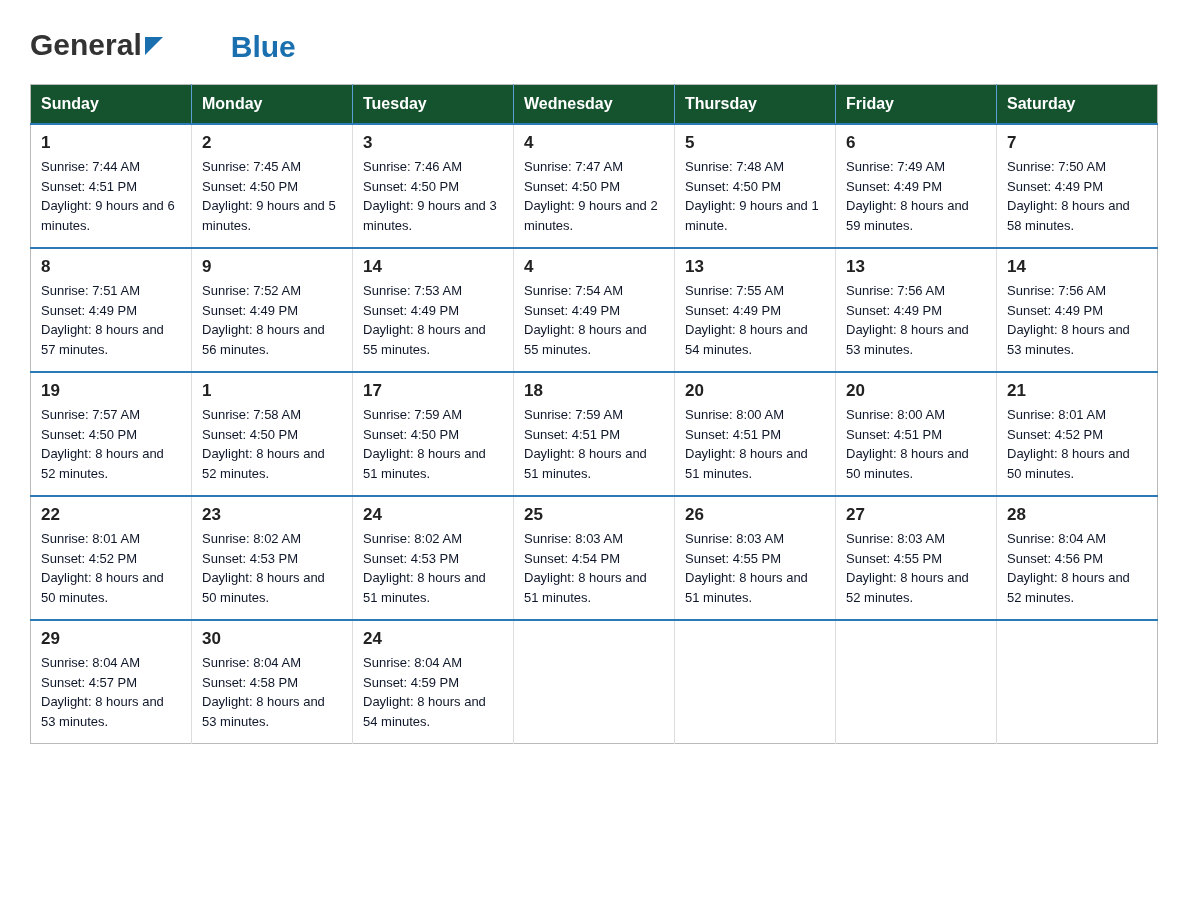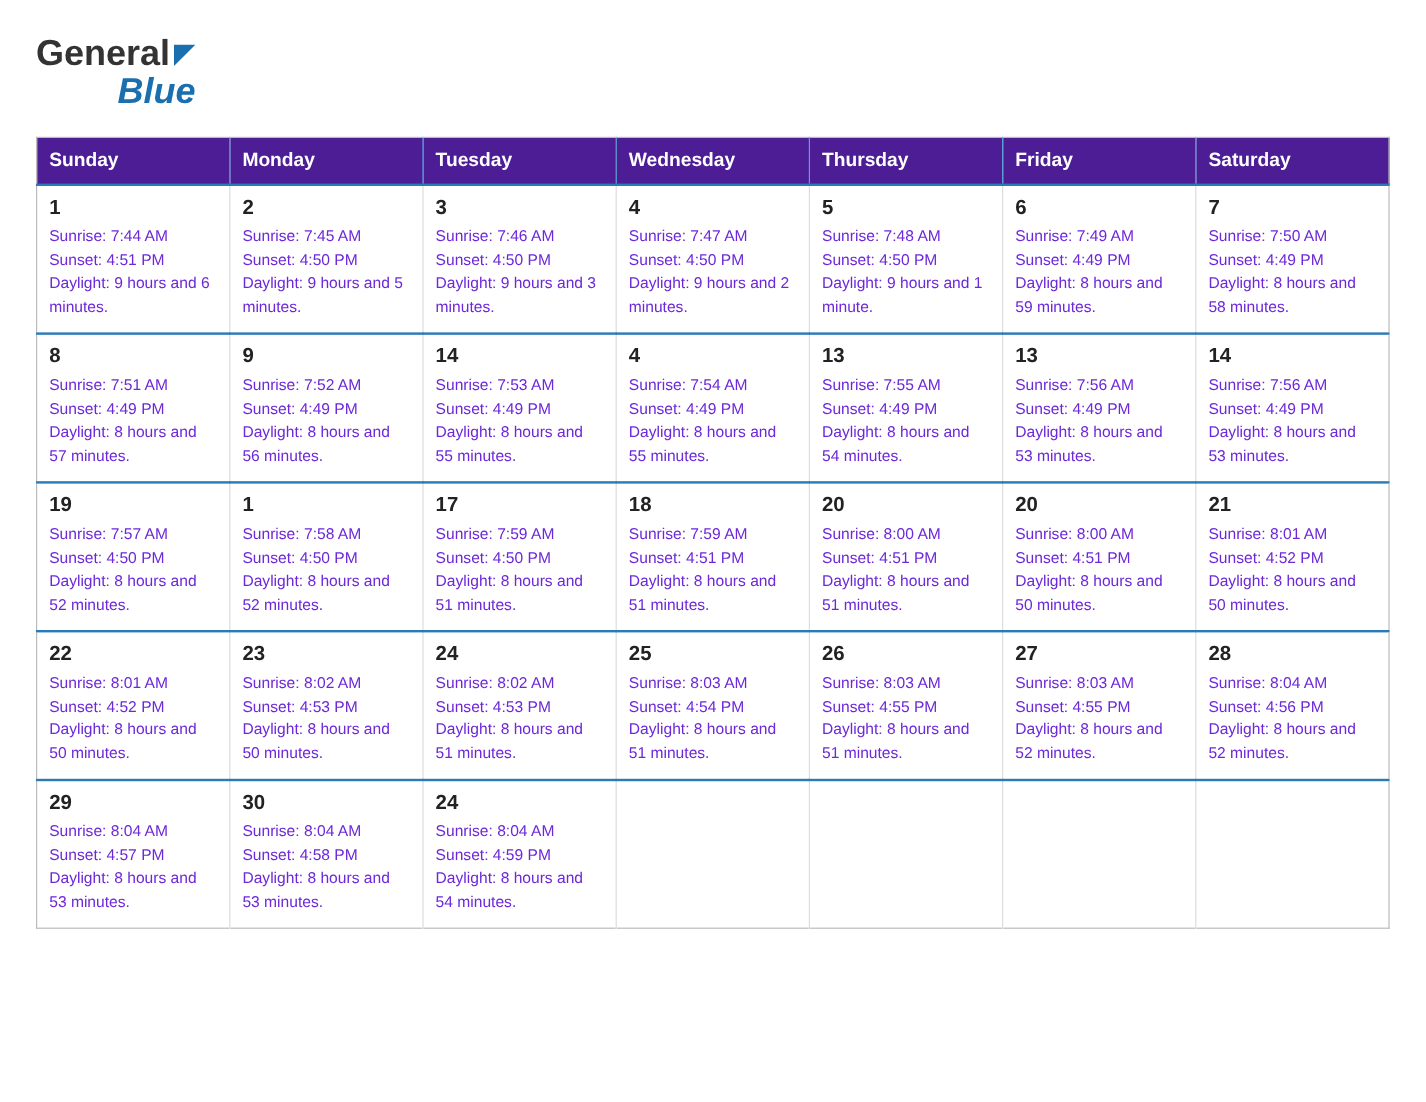--- a/index.html
+++ b/index.html
@@ -11,21 +11,21 @@
       min-height: 918px;
     }
     .header {
       display: flex;
       justify-content: space-between;
       align-items: flex-start;
       margin-bottom: 20px;
     }
     .logo {
       display: flex;
-      flex-direction: column;
+      flex-direction: row;
       align-items: flex-start;
     }
     .title-section {
       text-align: right;
     }
     .month-title {
       font-size: 52px;
       font-weight: normal;
       color: #222;
       line-height: 1.1;
@@ -34,21 +34,21 @@
       font-size: 22px;
       color: #444;
       margin-top: 4px;
     }
     .calendar {
       width: 100%;
       border-collapse: collapse;
       border: 1px solid #bbb;
     }
     .calendar thead tr {
-      background-color: #4c1d95;
+      background-color: #14532d;
       border-radius: 19px;
     }
     .calendar thead th {
       color: #fff;
       font-size: 16px;
       font-weight: bold;
       padding: 10px 10px;
       text-align: left;
       border-right: 1px solid #5a9fd4;
     }
@@ -71,39 +71,39 @@
     }
     .day-number {
       font-size: 17px;
       font-weight: bold;
       color: #222;
       display: block;
       margin-bottom: 4px;
     }
     .day-info {
       font-size: 13px;
-      color: #6d28d9;
+      color: #0f172a;
       line-height: 1.5;
     }
     .empty-cell {
       background: #fff;
     }
   </style>
 </head>
 <body>
 
 <div class="header">
   <div class="logo">
   <div style="display:flex; align-items:center; line-height:1;">
     <span style="font-size:30px; font-weight:bold; color:#333;">General</span>
     <svg width="18" height="18" viewBox="0 0 18 18" style="margin-left:3px; margin-top:2px;">
       <polygon points="0,0 18,0 0,18" fill="#1a6faf"></polygon>
     </svg>
   </div>
-  <div style="margin-left:68px;font-style:italic;">
+  <div style="margin-left:68px;">
     <span style="font-size:30px; font-weight:bold; color:#1a6faf;">Blue</span>
   </div>
 </div>
   <div class="title-section">
     <div class="month-title"></div>
     <div class="subtitle"></div>
   </div>
 </div>
 
 <table class="calendar">

